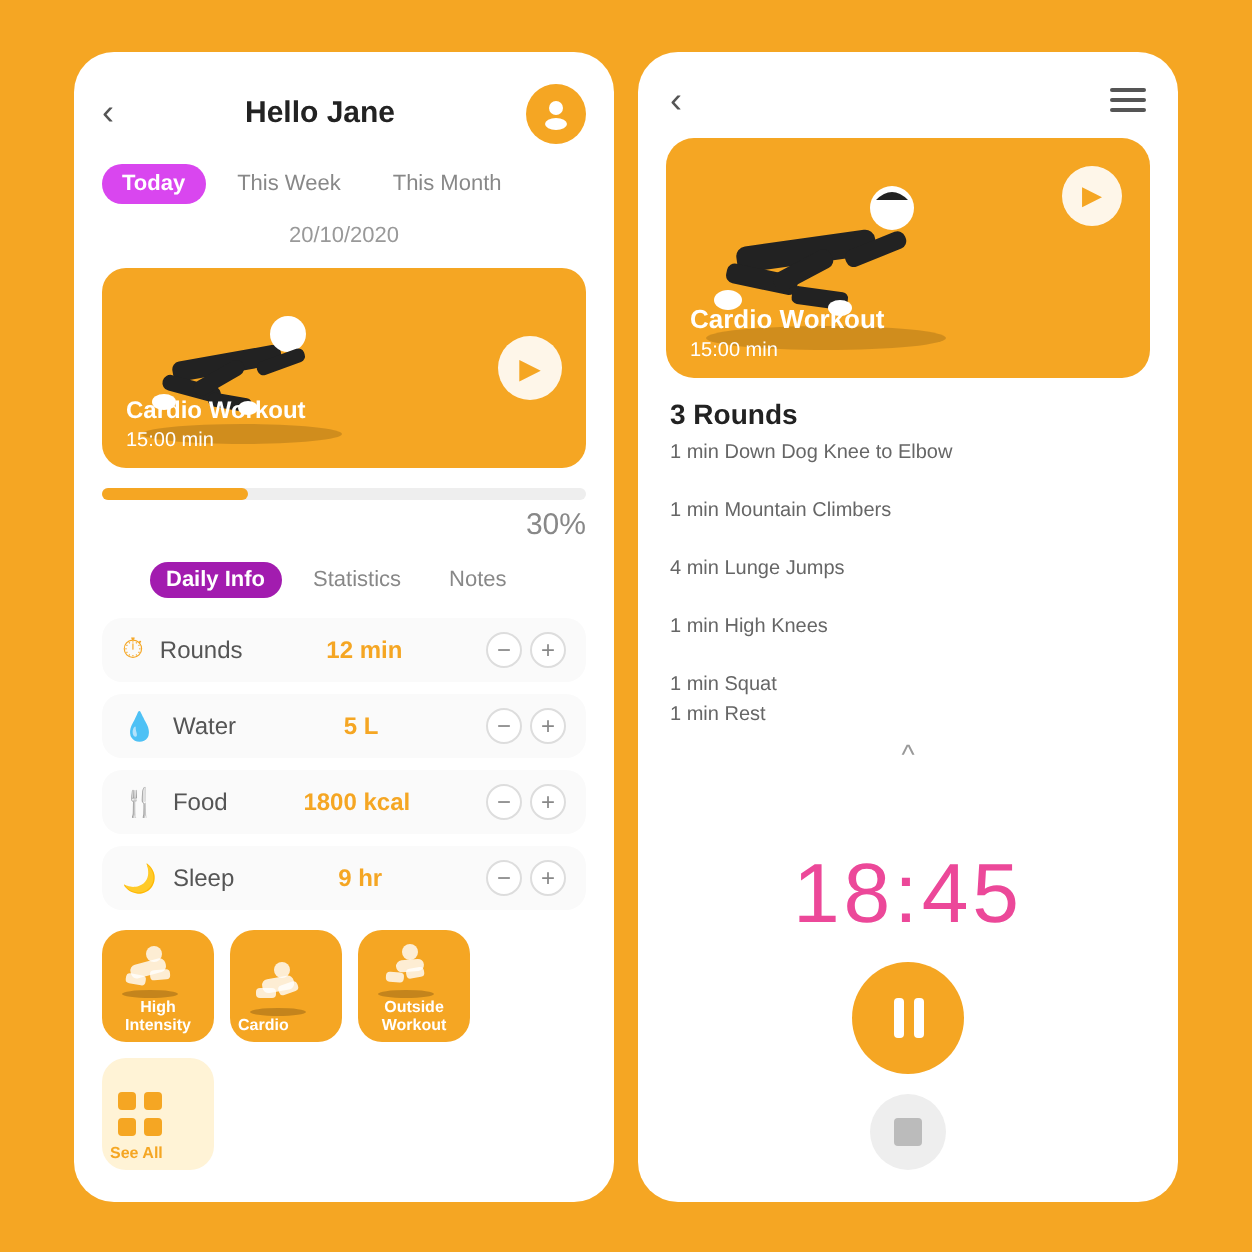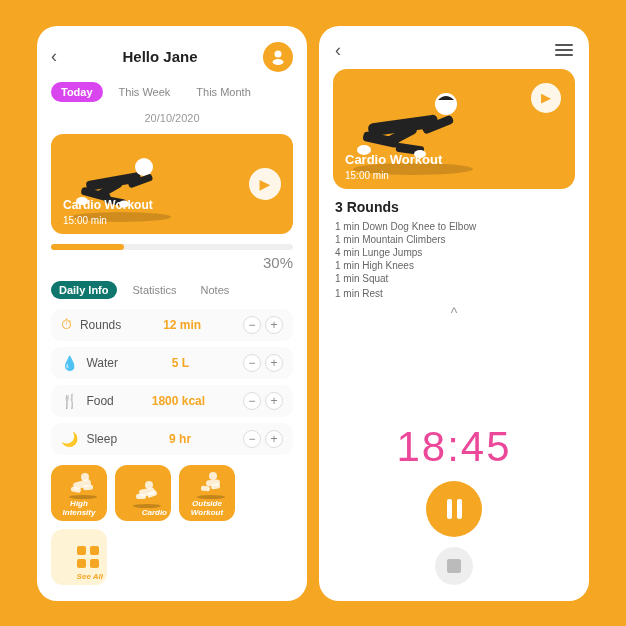--- a/index.html
+++ b/index.html
@@ -144,23 +144,24 @@
     }
     .section-tab {
       font-size: 11px;
       padding: 3px 8px;
       border-radius: 10px;
       cursor: pointer;
       color: #888;
       background: transparent;
     }
     .section-tab.active {
-      background: #0f766e;
-      color: #fff;
-      font-weight: bold;
+      background: #a21caf;
+      color: #fff;
+      font-weight: bold;
+      margin-left: 24px;
     }
     .daily-info-rows {
       display: flex;
       flex-direction: column;
       gap: 6px;
     }
     .info-row {
       display: flex;
       align-items: center;
       background: #fafafa;
@@ -220,27 +221,26 @@
       gap: 8px;
       flex-wrap: wrap;
     }
     .session-card {
       width: 56px;
       height: 56px;
       border-radius: 12px;
       background: #F5A623;
       display: flex;
       flex-direction: column;
-      align-items: flex-end;
+      align-items: flex-start;
       justify-content: flex-end;
       padding: 4px;
       cursor: pointer;
       position: relative;
       overflow: hidden;
-      font-style: italic;
     }
     .session-card-label {
       font-size: 8px;
       color: #fff;
       font-weight: bold;
       text-align: center;
       z-index: 2;
     }
 
     
@@ -302,21 +302,21 @@
     }
     .rounds-title {
       font-size: 14px;
       font-weight: bold;
       color: #222;
       margin-bottom: 6px;
     }
     .exercise-list {
       display: flex;
       flex-direction: column;
-      gap: 2px;
+      gap: 18px;
     }
     .exercise-item {
       font-size: 10px;
       color: #666;
     }
     .rest-item {
       font-size: 10px;
       color: #666;
       margin-top: 4px;
     }

